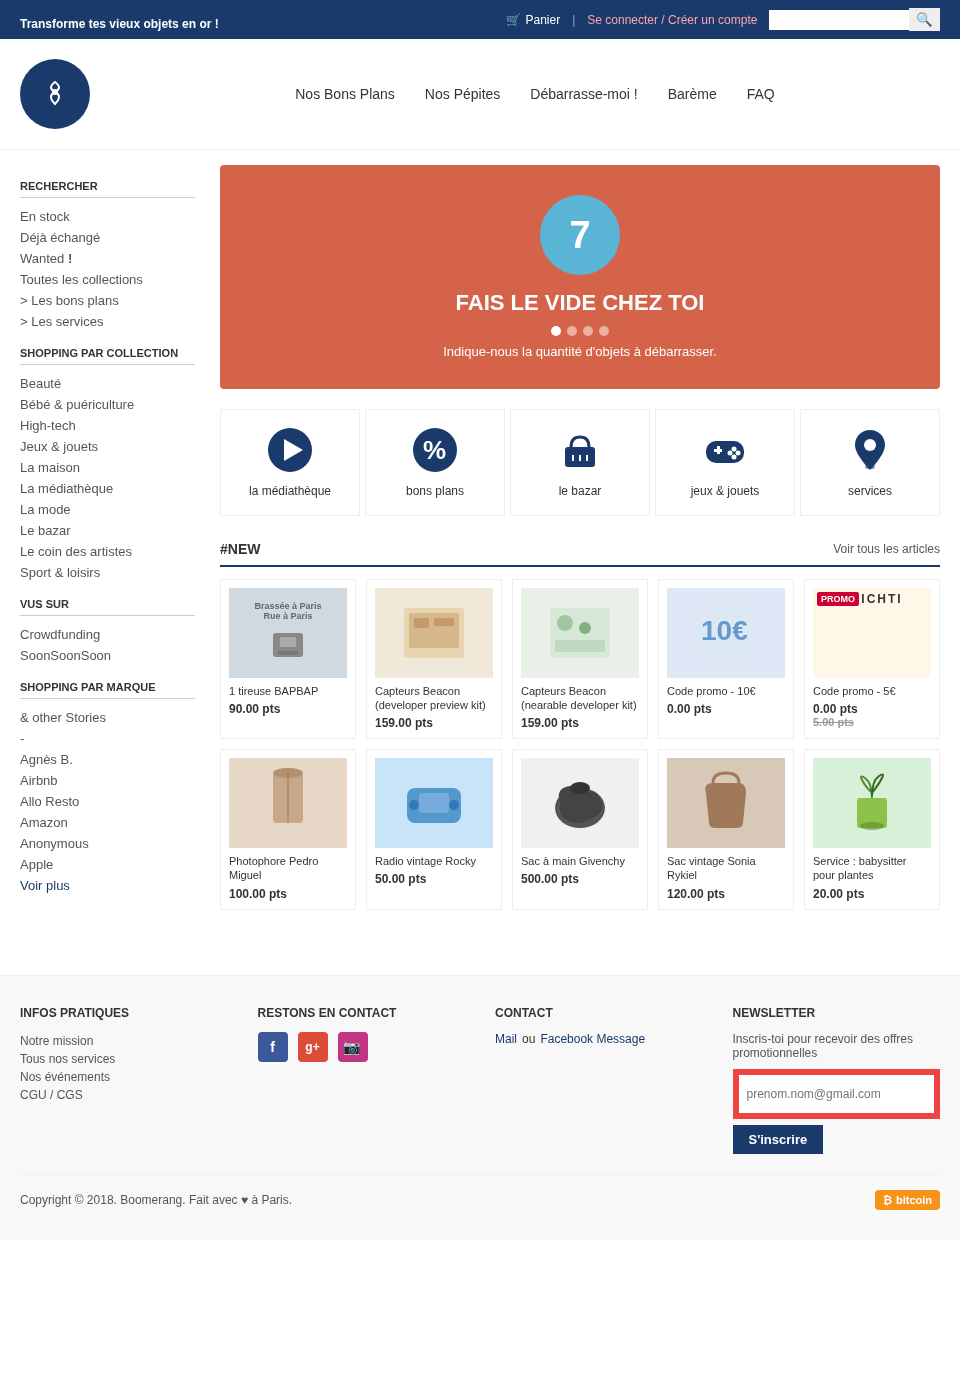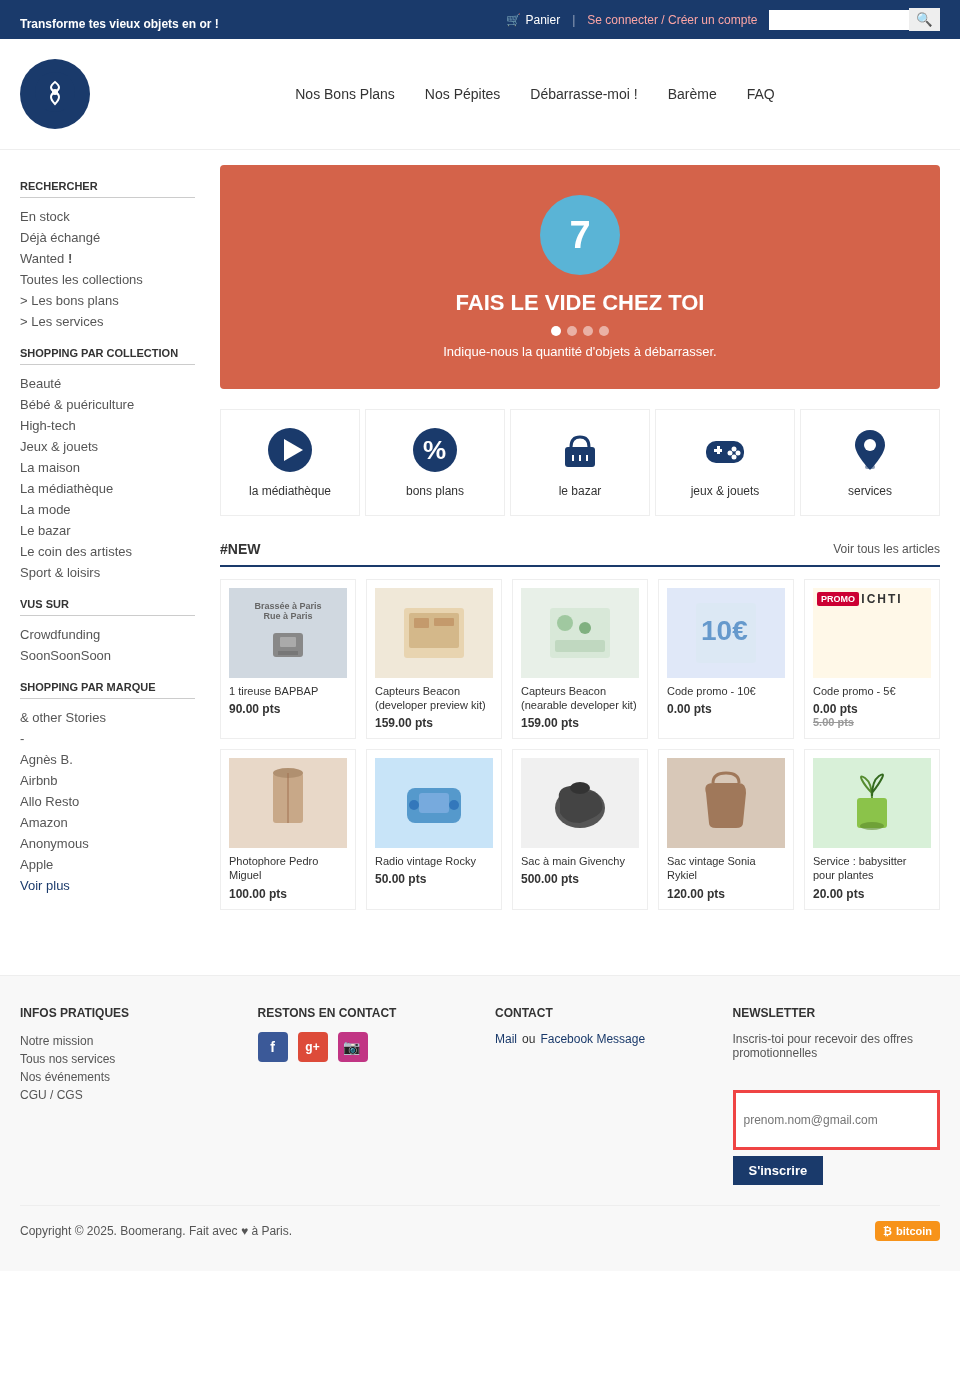--- a/index.html
+++ b/index.html
@@ -65,21 +65,21 @@
     .footer-title { font-size: 12px; font-weight: bold; text-transform: uppercase; margin-bottom: 12px; color: #333; }
     .footer-link { display: block; color: #555; text-decoration: none; font-size: 12px; padding: 2px 0; }
     .footer-social { display: flex; gap: 10px; align-items: center; margin-top: 8px; }
     .social-icon { width: 30px; height: 30px; border-radius: 4px; display: flex; align-items: center; justify-content: center; color: #fff; font-weight: bold; font-size: 14px; cursor: pointer; }
     .social-fb { background: #3b5998; }
     .social-gp { background: #dd4b39; }
     .social-ig { background: #c13584; }
     .footer-contact-links { display: flex; gap: 5px; font-size: 12px; }
     .footer-contact-links a { color: #1a3a6b; text-decoration: none; }
     .newsletter-text { font-size: 12px; color: #555; margin-bottom: 9px; }
-    .newsletter-input { width: 100%; padding: 20px 8px; border: 3px solid #ef4444; font-size: 12px; margin-bottom: 6px; color: #aaa; margin-top: 21px; }
+    .newsletter-input { width: 100%; padding: 12px 8px; border: 6px solid #ef4444; font-size: 12px; margin-bottom: 6px; color: #aaa; }
     .newsletter-btn { background: #1a3a6b; color: #fff; border: none; padding: 7px 16px; font-size: 13px; cursor: pointer; font-weight: bold; }
     .footer-bottom { border-top: 1px solid #eee; margin-top: 20px; padding-top: 15px; display: flex; justify-content: space-between; align-items: center; font-size: 12px; color: #555; }
     .bitcoin-badge { display: flex; align-items: center; gap: 4px; background: #f7931a; color: #fff; padding: 4px 8px; border-radius: 4px; font-size: 11px; font-weight: bold; }
 
     
     .icon-svg { display: block; margin: 0 auto 8px; }
   </style>
 </head>
 <body>
 
@@ -393,19 +393,19 @@
 
     <div class="footer-col">
       <div class="footer-title">NEWSLETTER</div>
       <p class="newsletter-text">Inscris-toi pour recevoir des offres promotionnelles</p>
       <input class="newsletter-input" type="email" placeholder="prenom.nom@gmail.com" style="">
       <button class="newsletter-btn">S'inscrire</button>
     </div>
 
   </div>
   <div class="footer-bottom">
-    <span>Copyright © 2025. Boomerang. Fait avec ♥ à Paris.</span>
+    <span>Copyright © 2018. Boomerang. Fait avec ♥ à Paris.</span>
     <div class="bitcoin-badge">
       <span>₿</span>
       <span>bitcoin</span>
     </div>
   </div>
 </div>
 
 </body></html>

